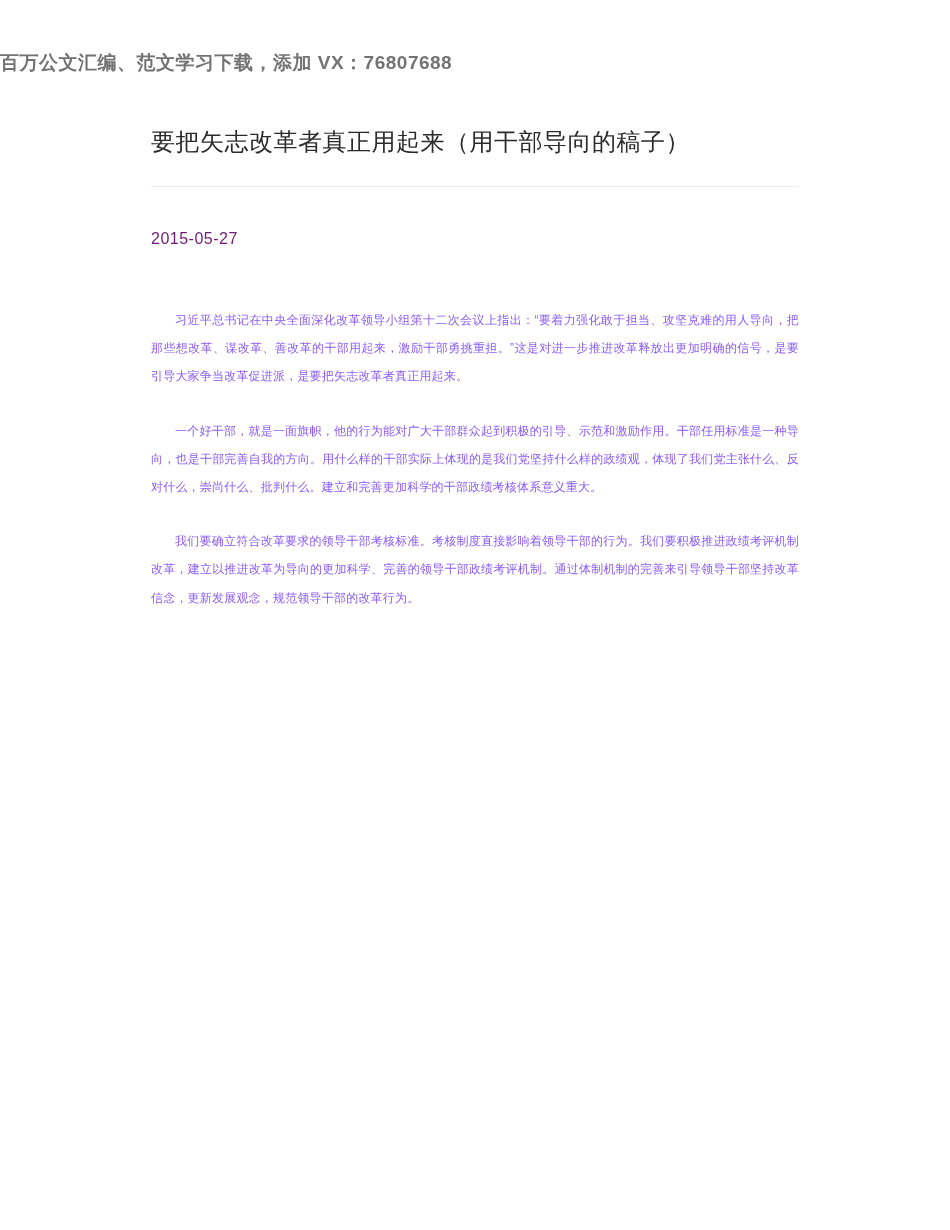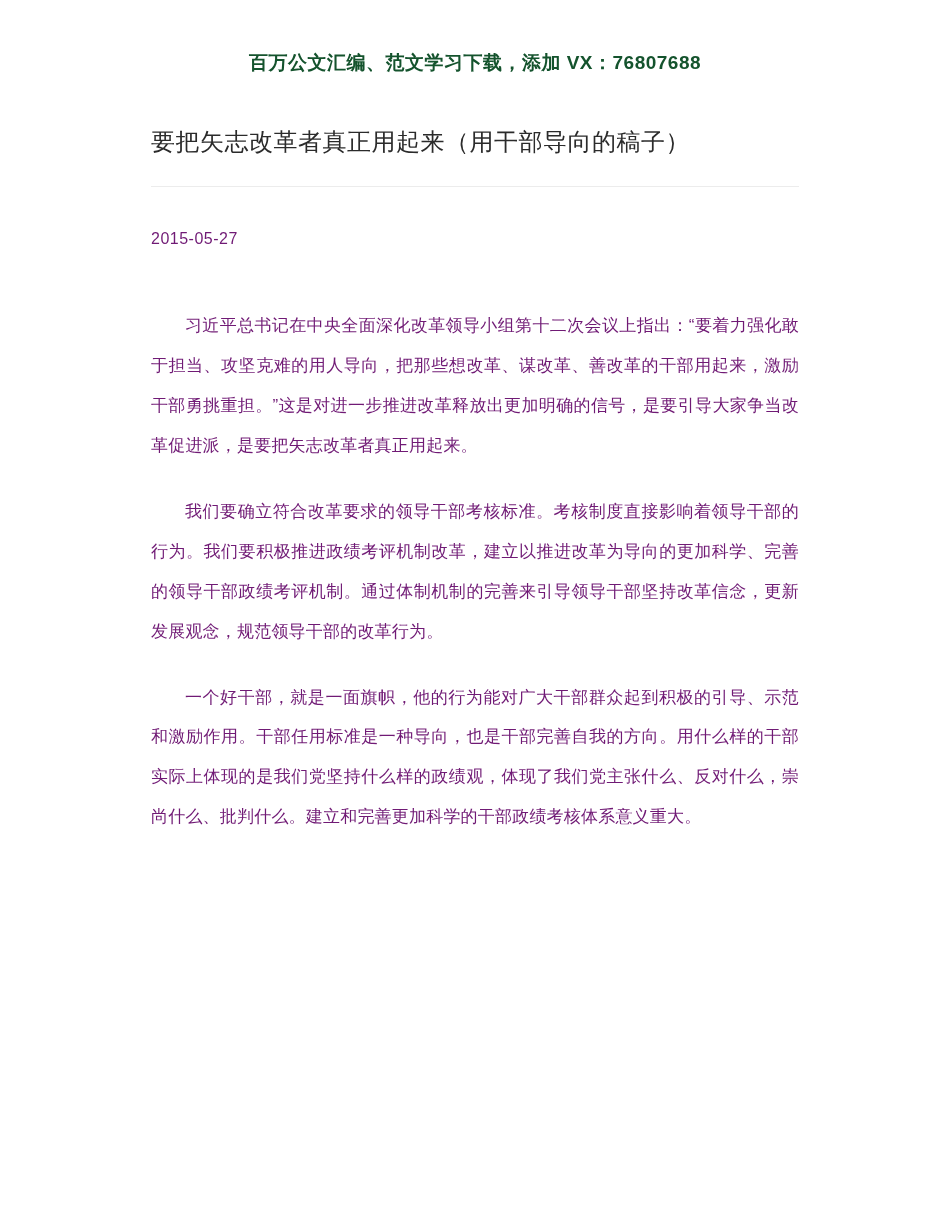--- a/index.html
+++ b/index.html
@@ -14,22 +14,22 @@
     color: #333333;
     overflow: hidden;
   }
   .page {
     position: relative;
     width: 950px;
     height: 1230px;
     box-sizing: border-box;
   }
   .promo-banner {
-    text-align: center;
-    color: #14532d;
+    text-align: left;
+    color: #737373;
     font-size: 19px;
     font-weight: bold;
     letter-spacing: 0.5px;
     padding-top: 50px;
     font-family: "Liberation Sans", sans-serif;
   }
   .article {
     margin: 0 auto;
     width: 648px;
     padding-top: 48px;
@@ -52,23 +52,23 @@
     color: #701a75;
     font-size: 16px;
     padding-top: 43px;
     padding-bottom: 10px;
     letter-spacing: 0.5px;
   }
   .article-body {
     padding-top: 48px;
   }
   .para {
-    font-size: 17px;
+    font-size: 12px;
     line-height: 2.35;
-    color: #701a75;
+    color: #8b5cf6;
     margin: 0 0 26px 0;
     text-align: justify;
     text-justify: inter-ideograph;
     text-indent: 2em;
     letter-spacing: 0.2px;
   }
   .para:last-child {
     margin-bottom: 0;
   }
 </style>
@@ -82,18 +82,18 @@
   <div class="article">
 
     <h1 class="article-title">要把矢志改革者真正用起来（用干部导向的稿子）</h1>
 
     <hr class="title-divider">
 
     <div class="article-date">2015-05-27</div>
 
     <div class="article-body">
       <p class="para">习近平总书记在中央全面深化改革领导小组第十二次会议上指出：“要着力强化敢于担当、攻坚克难的用人导向，把那些想改革、谋改革、善改革的干部用起来，激励干部勇挑重担。”这是对进一步推进改革释放出更加明确的信号，是要引导大家争当改革促进派，是要把矢志改革者真正用起来。</p>
+      <p class="para">一个好干部，就是一面旗帜，他的行为能对广大干部群众起到积极的引导、示范和激励作用。干部任用标准是一种导向，也是干部完善自我的方向。用什么样的干部实际上体现的是我们党坚持什么样的政绩观，体现了我们党主张什么、反对什么，崇尚什么、批判什么。建立和完善更加科学的干部政绩考核体系意义重大。</p>
       <p class="para">我们要确立符合改革要求的领导干部考核标准。考核制度直接影响着领导干部的行为。我们要积极推进政绩考评机制改革，建立以推进改革为导向的更加科学、完善的领导干部政绩考评机制。通过体制机制的完善来引导领导干部坚持改革信念，更新发展观念，规范领导干部的改革行为。</p>
-      <p class="para">一个好干部，就是一面旗帜，他的行为能对广大干部群众起到积极的引导、示范和激励作用。干部任用标准是一种导向，也是干部完善自我的方向。用什么样的干部实际上体现的是我们党坚持什么样的政绩观，体现了我们党主张什么、反对什么，崇尚什么、批判什么。建立和完善更加科学的干部政绩考核体系意义重大。</p>
     </div>
 
   </div>
 </div>
 
 </body></html>

